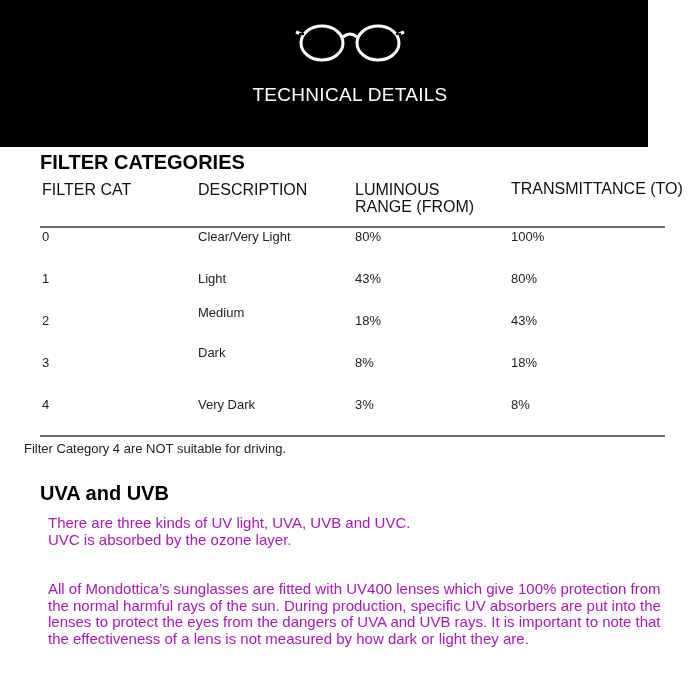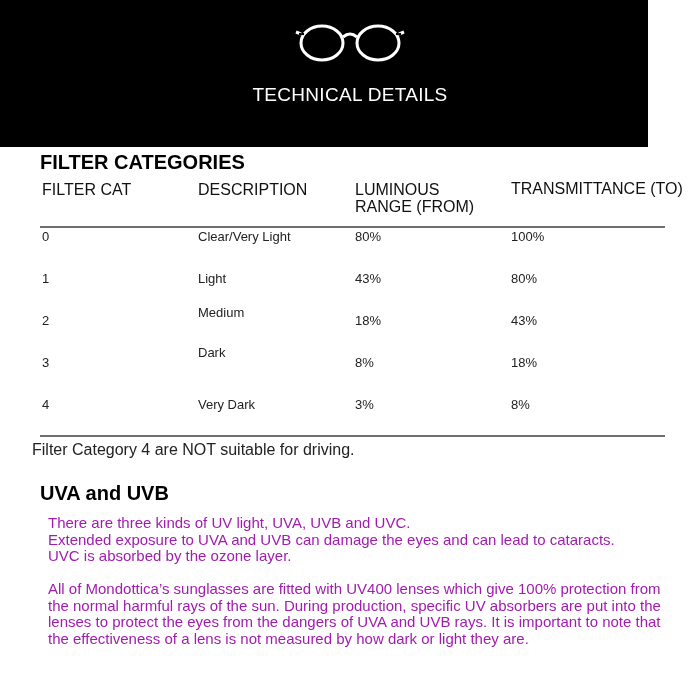--- a/index.html
+++ b/index.html
@@ -4,21 +4,21 @@
 <style>
   html,body{margin:0;padding:0;}
   body{width:700px;height:700px;background:#fff;font-family:"Liberation Sans",sans-serif;color:#1a1a1a;position:relative;overflow:hidden;}
   .hero{position:absolute;left:0;top:0;width:648px;height:147px;background:#000;}
   .glasses{position:absolute;left:294px;top:22px;width:112px;height:42px;}
   .hero-title{position:absolute;left:0;top:84px;width:700px;text-align:center;color:#fff;font-size:19px;letter-spacing:0.3px;}
   .h-section{position:absolute;left:40px;font-weight:bold;font-size:20px;color:#000000;}
   .th{position:absolute;font-size:16px;line-height:17px;color:#111;}
   .rule{position:absolute;left:40px;width:625px;height:1.5px;background:#6f6f6f;}
   .cell{position:absolute;font-size:13px;color:#222;}
-  .note{position:absolute;left:32px;top:441px;font-size:16px;color:#222;}
+  .note{position:absolute;left:24px;top:441px;font-size:13px;color:#222;}
   .para{position:absolute;left:48px;width:625px;font-size:15px;line-height:16.5px;color:#a21caf;}
 </style>
 </head>
 <body>
 
 <div class="hero">
   <svg class="glasses" viewBox="0 0 112 42">
     <g fill="none" stroke="#fff" stroke-width="3">
       <ellipse cx="28" cy="21" rx="21" ry="17"></ellipse>
       <ellipse cx="84" cy="21" rx="21" ry="17"></ellipse>
@@ -77,17 +77,16 @@
 
   <div class="rule" style="top:435px;"></div>
 </div>
 
 <div class="note">Filter Category 4 are NOT suitable for driving.</div>
 
 <div class="h-section" style="top:482px;">UVA and UVB</div>
 
 <div class="para" style="top:515px;">
   <div>There are three kinds of UV light, UVA, UVB and UVC.</div>
-  <div>Extended exposure to UVA and UVB can damage the eyes and can lead to cataracts.</div>
   <div>UVC is absorbed by the ozone layer.</div>
 </div>
 
 <div class="para" style="top:581px;">All of Mondottica’s sunglasses are fitted with UV400 lenses which give 100% protection from the normal harmful rays of the sun. During production, specific UV absorbers are put into the lenses to protect the eyes from the dangers of UVA and UVB rays. It is important to note that the effectiveness of a lens is not measured by how dark or light they are.</div>
 
 </body></html>

